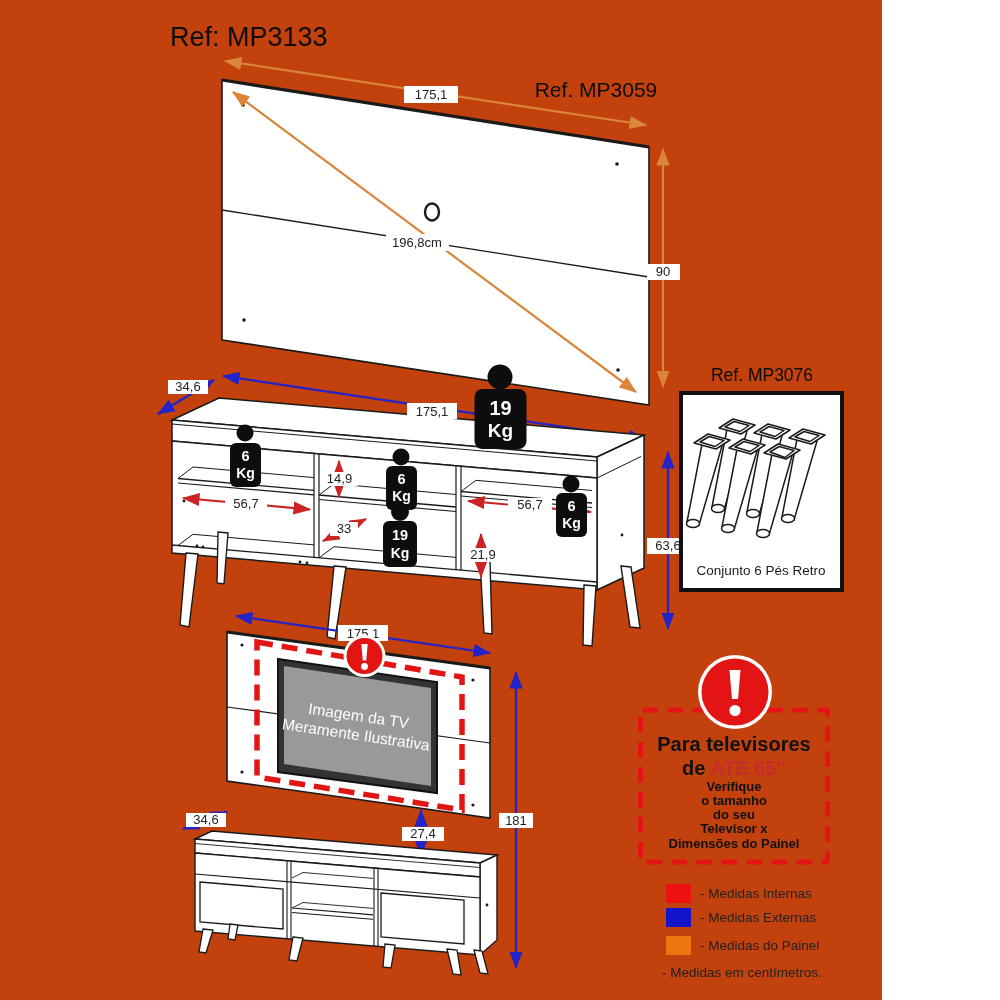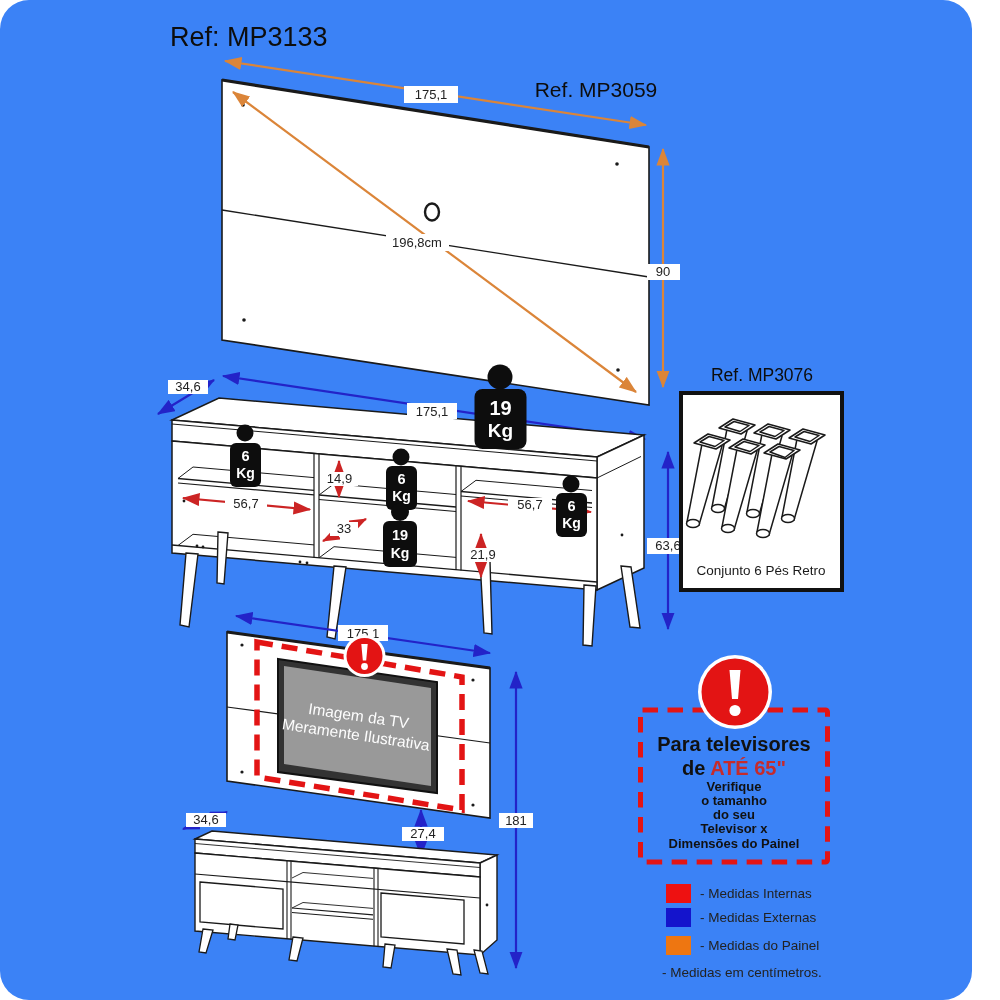--- a/index.html
+++ b/index.html
@@ -1,17 +1,17 @@
 <!DOCTYPE html>
 <html><head>
 <meta charset="utf-8">
 <style>
   html,body{margin:0;padding:0;background:#ffffff;}
-  .stage{position:relative;width:972px;height:1000px;background:#3b82f6;overflow:hidden;
-         font-family:"Liberation Sans", sans-serif;border-radius:29px;}
+  .stage{position:relative;width:882px;height:1000px;background:#c2410c;overflow:hidden;
+         font-family:"Liberation Sans", sans-serif;}
   svg text{font-family:"Liberation Sans", sans-serif;}
   .ink{stroke:#1a1a1a;fill:none;}
   .fillw{fill:#ffffff;stroke:#1a1a1a;}
   .t-title{font-size:27px;fill:#0d0d0d;}
   .t-ref{font-size:21px;fill:#0d0d0d;}
   .t-ref2{font-size:17.5px;fill:#0d0d0d;}
   .t-dim{font-size:13px;fill:#222222;}
   .t-cap{font-size:13.5px;fill:#1a1a1a;}
   .t-badge{fill:#ffffff;font-weight:bold;}
   .t-tv{font-size:15.5px;fill:#fdfdfd;}

